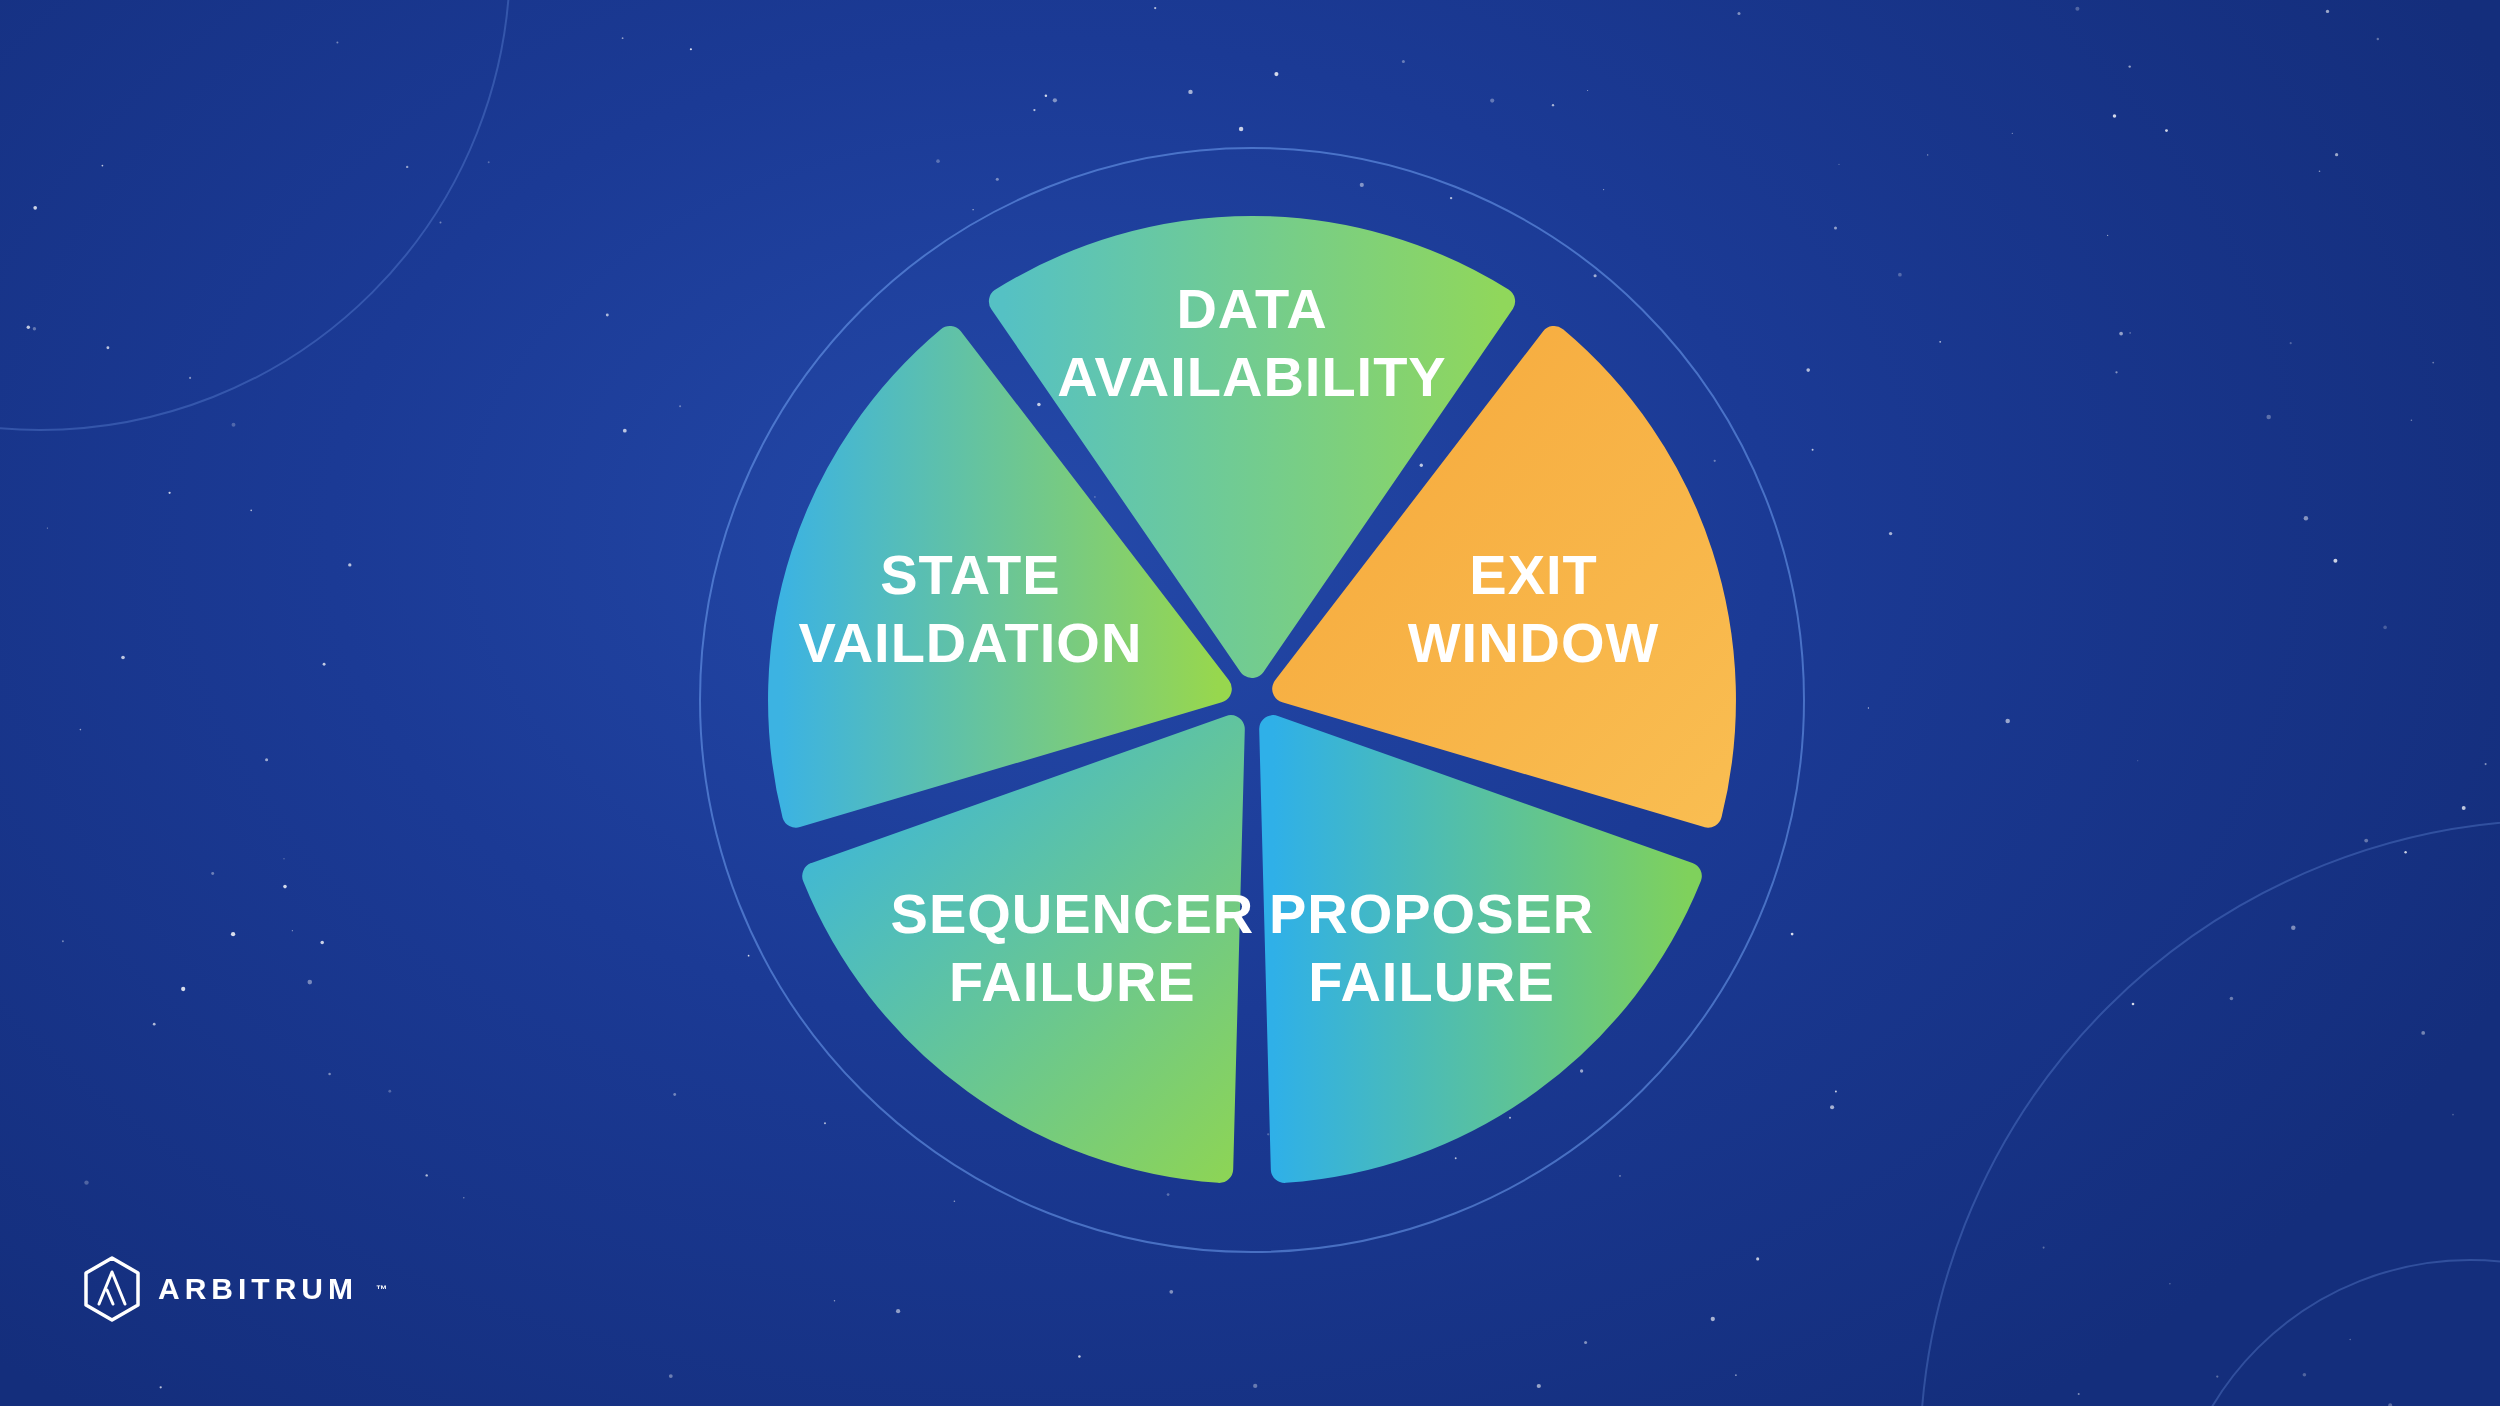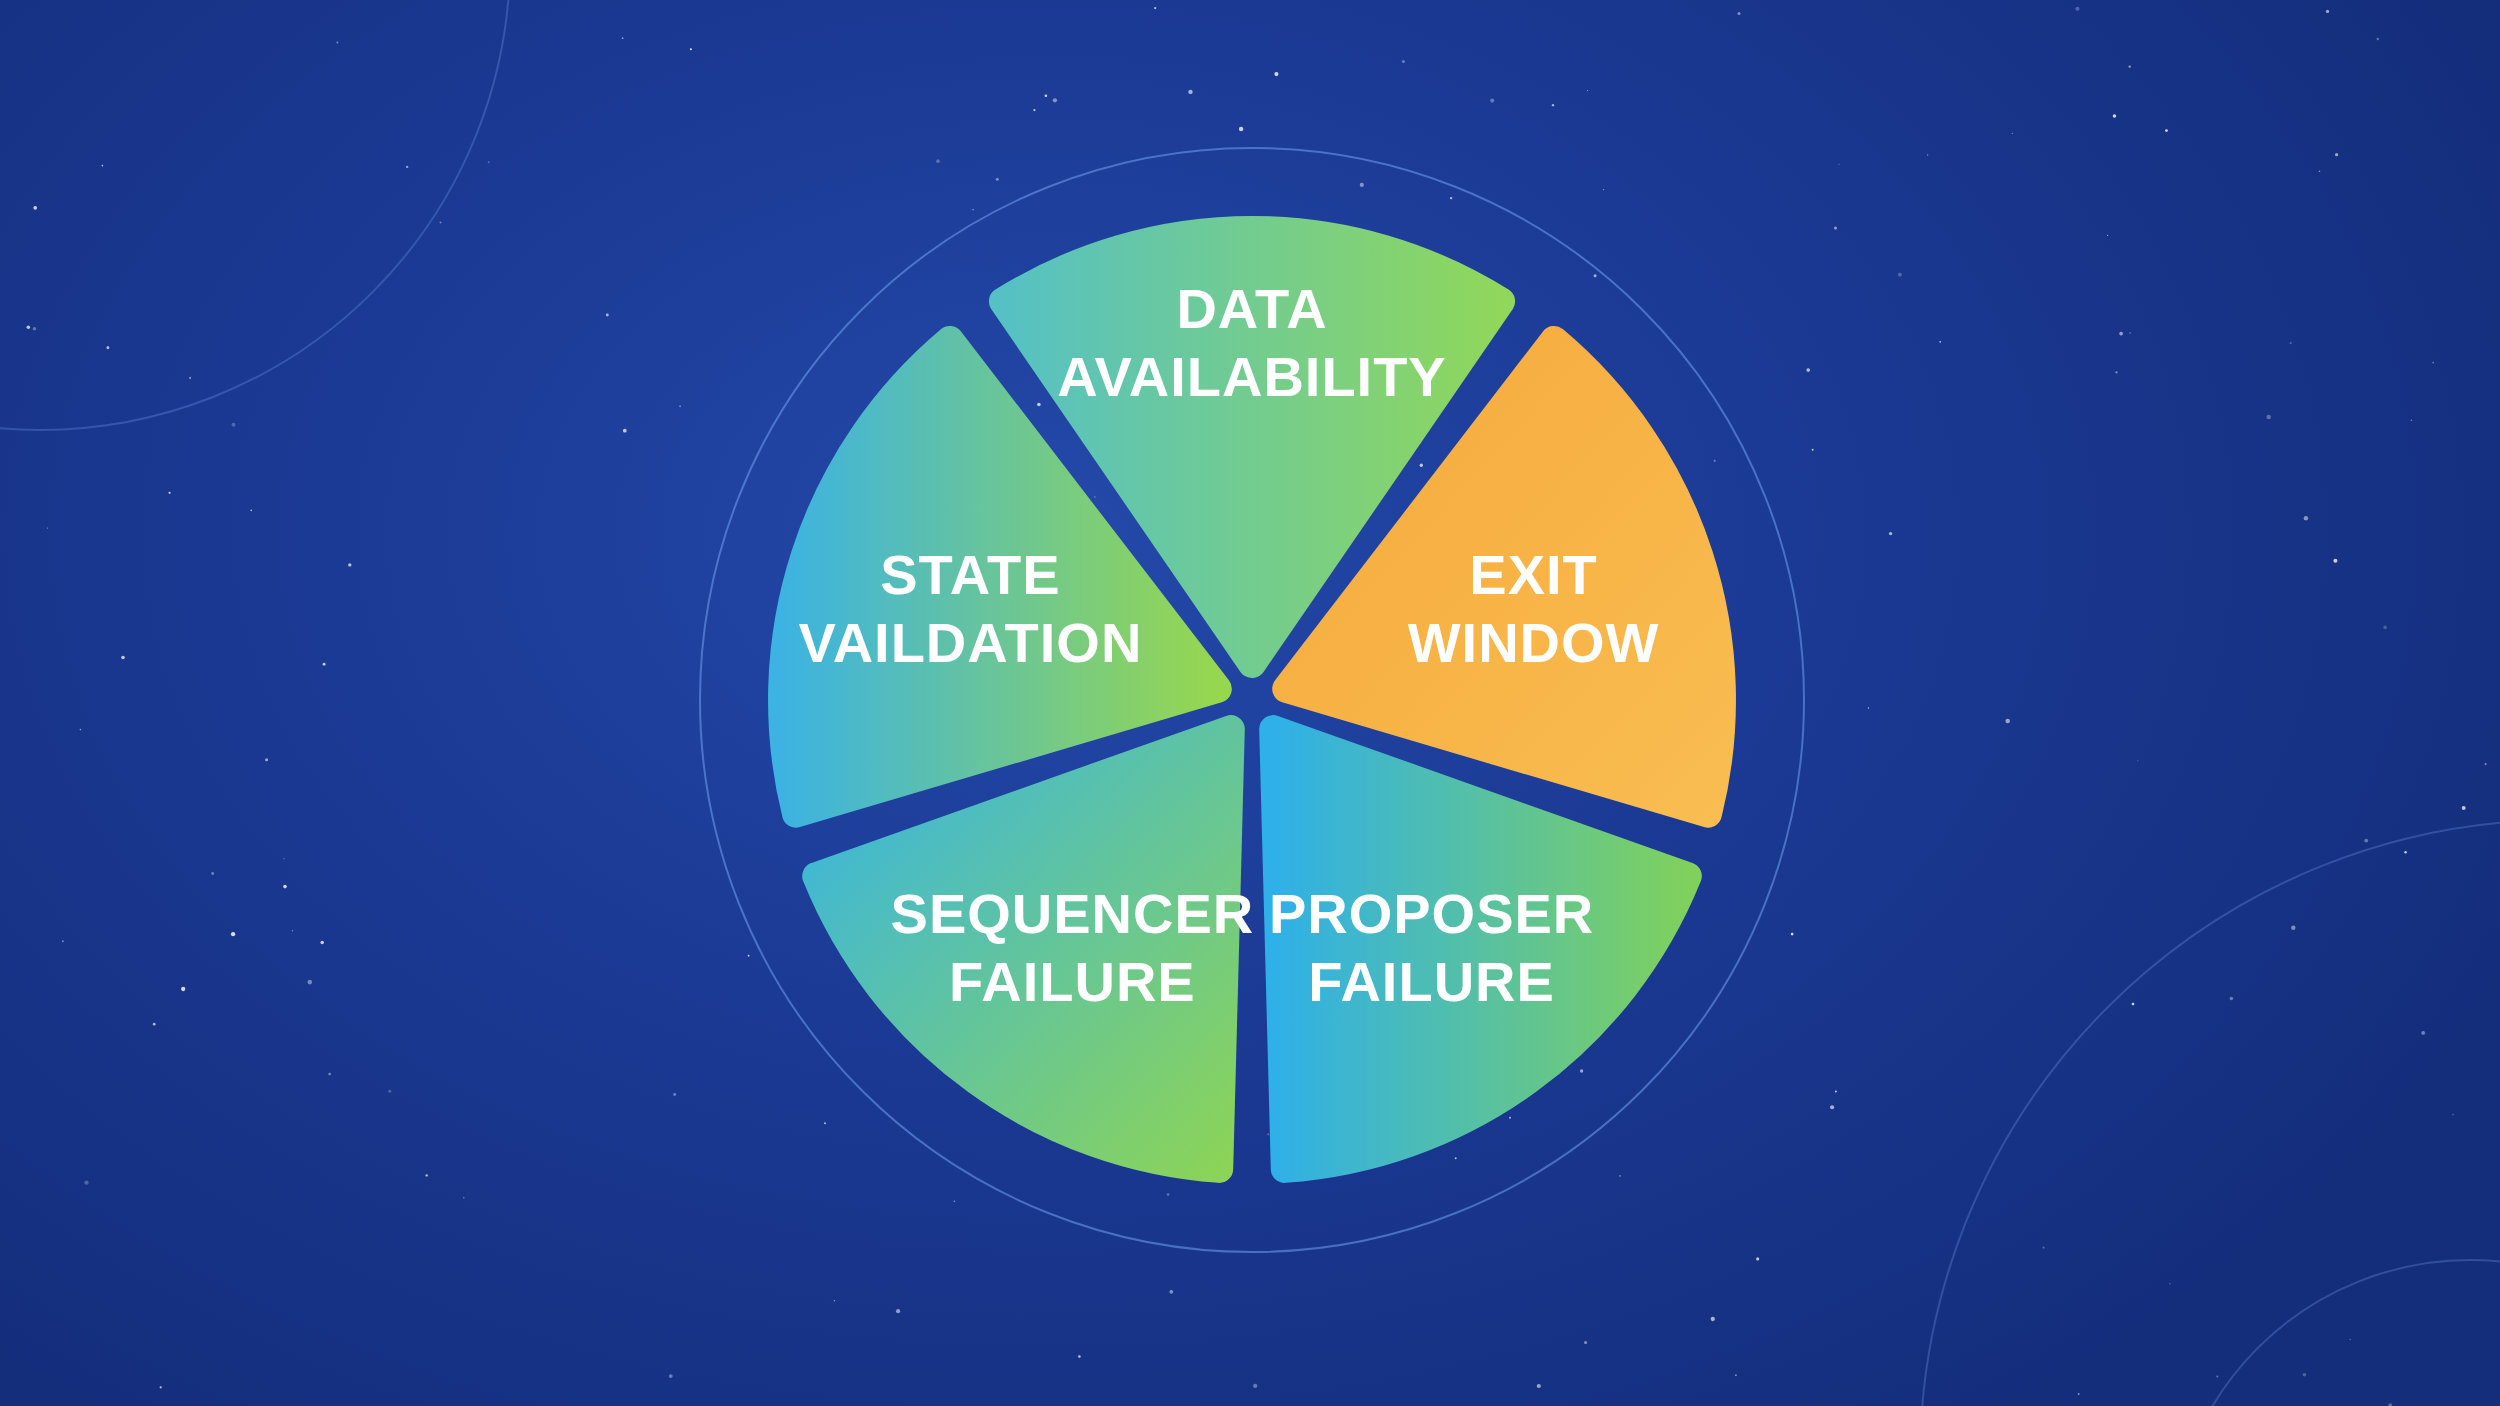--- a/index.html
+++ b/index.html
@@ -259,14 +259,23 @@
         <text text-anchor="middle" fill="#ffffff" font-family="&quot;Liberation Sans&quot;, sans-serif" font-size="56" font-weight="bold" letter-spacing="1"><tspan x="1533.6" y="574.5" dominant-baseline="central">EXIT</tspan><tspan x="1533.6" y="642.5" dominant-baseline="central">WINDOW</tspan></text>
         <path d="M 1273.2 729.1 L 1687.8 876.1 A 470 470 0 0 1 1284.8 1168.9 Z" fill="url(#g2)" stroke="url(#g2)" stroke-width="28" stroke-linejoin="round"></path>
         <text text-anchor="middle" fill="#ffffff" font-family="&quot;Liberation Sans&quot;, sans-serif" font-size="56" font-weight="bold" letter-spacing="1"><tspan x="1431.6" y="913.2" dominant-baseline="central">PROPOSER</tspan><tspan x="1431.6" y="981.2" dominant-baseline="central">FAILURE</tspan></text>
         <path d="M 1230.8 729.1 L 1219.2 1168.9 A 470 470 0 0 1 816.2 876.1 Z" fill="url(#g3)" stroke="url(#g3)" stroke-width="28" stroke-linejoin="round"></path>
         <text text-anchor="middle" fill="#ffffff" font-family="&quot;Liberation Sans&quot;, sans-serif" font-size="56" font-weight="bold" letter-spacing="1"><tspan x="1072.4" y="913.2" dominant-baseline="central">SEQUENCER</tspan><tspan x="1072.4" y="981.2" dominant-baseline="central">FAILURE</tspan></text>
         <path d="M 1217.8 688.9 L 796.0 813.7 A 470 470 0 0 1 949.9 340.0 Z" fill="url(#g4)" stroke="url(#g4)" stroke-width="28" stroke-linejoin="round"></path>
         <text text-anchor="middle" fill="#ffffff" font-family="&quot;Liberation Sans&quot;, sans-serif" font-size="56" font-weight="bold" letter-spacing="1"><tspan x="970.4" y="574.5" dominant-baseline="central">STATE</tspan><tspan x="970.4" y="642.5" dominant-baseline="central">VAILDATION</tspan></text>
       </g>
     </svg>
 
+  <div class="logo">
+    <svg width="60" height="66" viewBox="0 0 60 66">
+      <path d="M30 2 L56 17 L56 49 L30 64 L4 49 L4 17 Z" fill="none" stroke="#ffffff" stroke-width="3.5" stroke-linejoin="round"></path>
+      <path d="M17 48 L30 16 L43 48" fill="none" stroke="#ffffff" stroke-width="3" stroke-linejoin="round" stroke-linecap="round"></path>
+      <path d="M25 34 L31 48" fill="none" stroke="#ffffff" stroke-width="3" stroke-linecap="round"></path>
+    </svg>
+    <span class="logo-text">ARBITRUM</span>
+    <span class="logo-tm">™</span>
+  </div>
 
 </div>
 
 </body></html>

